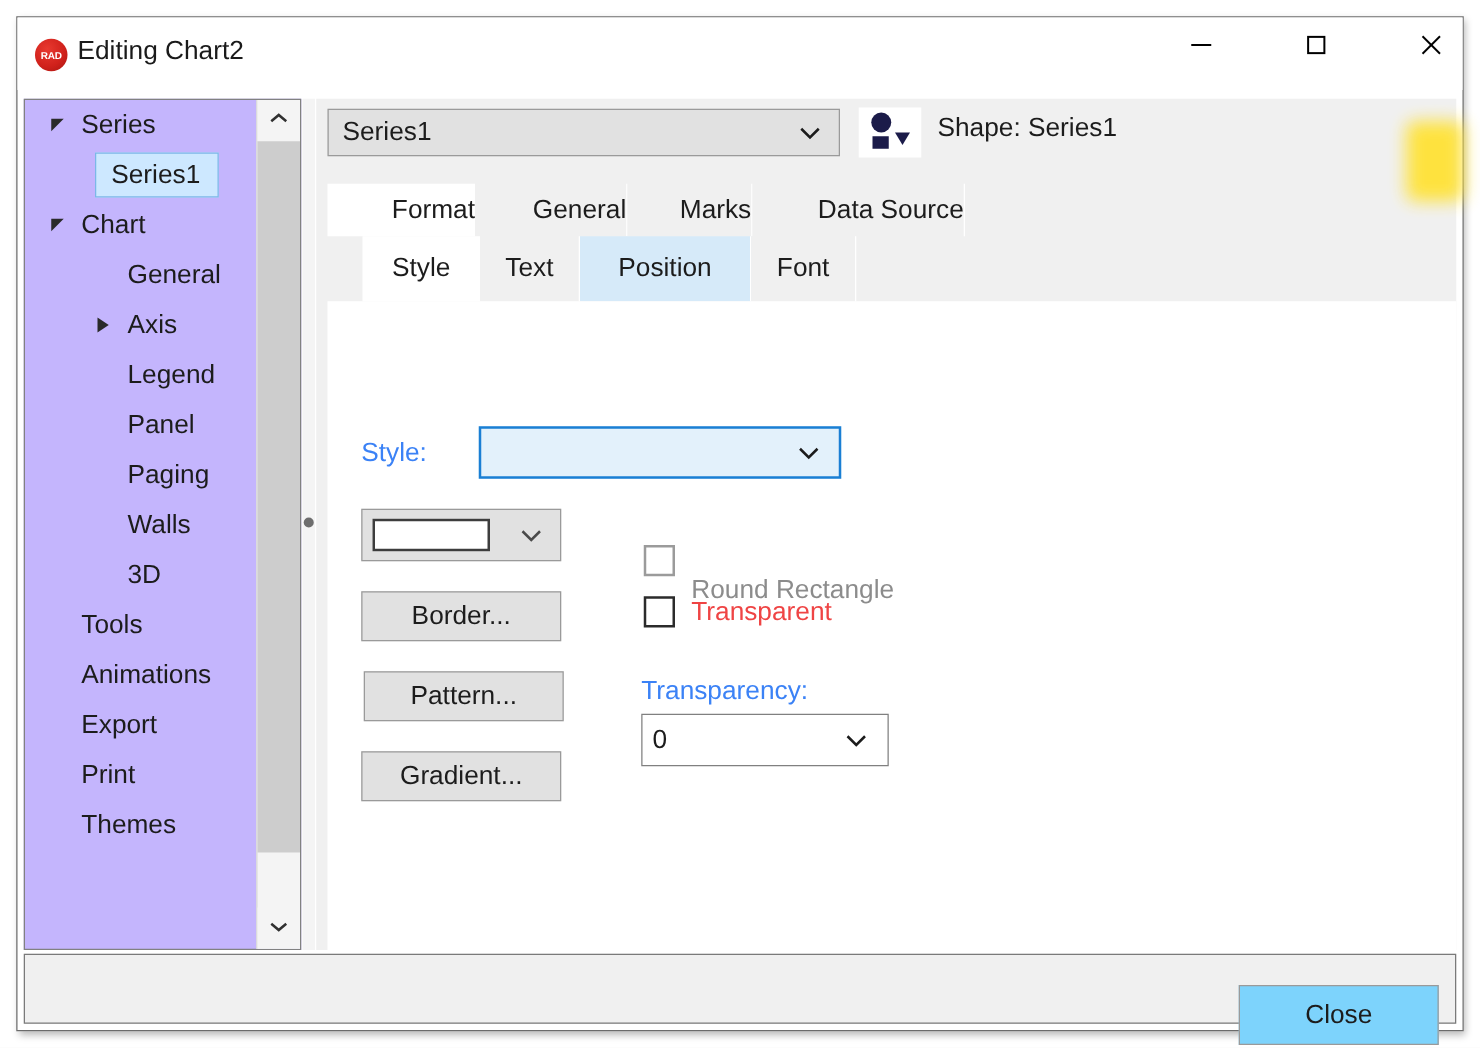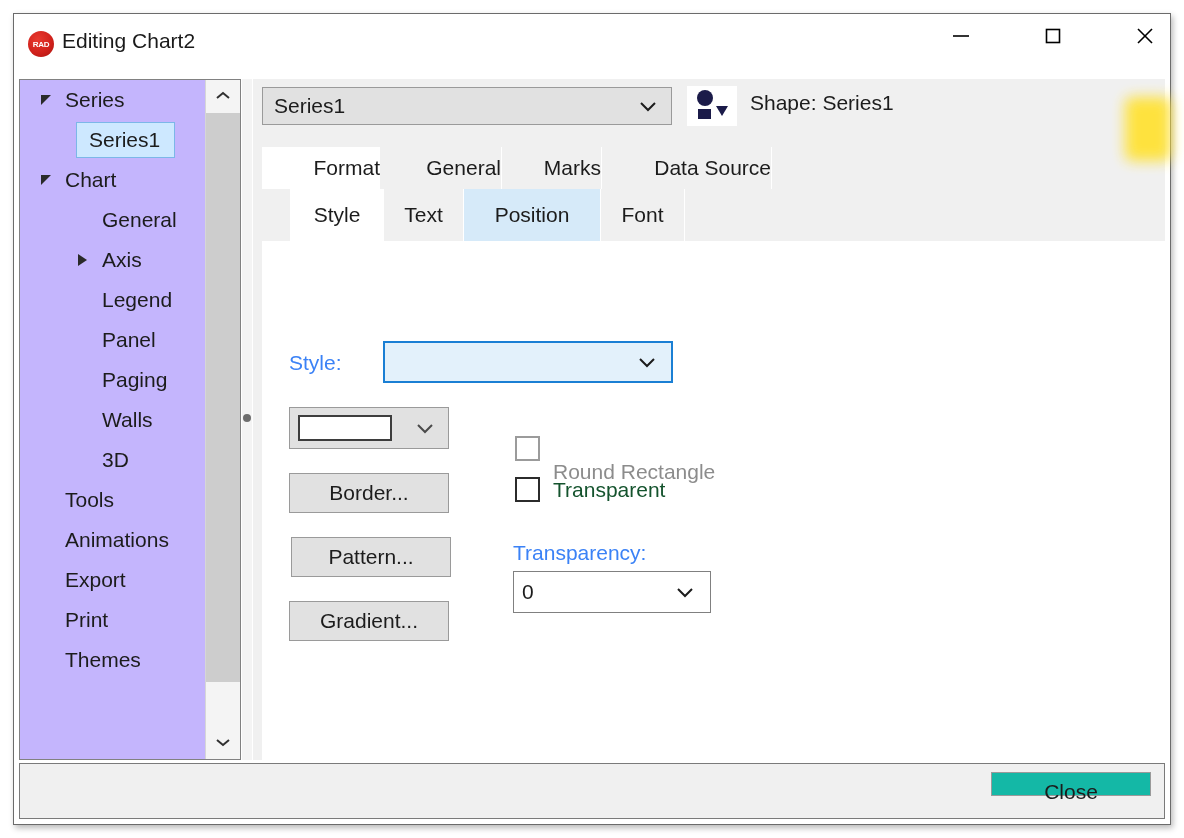--- a/index.html
+++ b/index.html
@@ -400,21 +400,21 @@
     box-sizing: border-box;
     background: #ffffff;
     flex: 0 0 auto;
   }
   .check-box.enabled { border: 2px solid #2b2b2b; }
   .check-box.disabled { border: 2px solid #9b9b9b; }
   .check-text {
     margin-left: 13px;
     font-size: 21px;
   }
-  .check-text.enabled { color: #14532d; }
+  .check-text.enabled { color: #ef4444; }
   .check-text.disabled { color: #8c8c8c; margin-top: 47px; }
 
   .chk-round { left: 253px; top: 172px; }
   .chk-transparent { left: 253px; top: 236px; }
 
   .transparency-label { left: 251px; top: 300px; }
 
   .transparency-dd {
     position: absolute;
     left: 251px;
@@ -449,24 +449,24 @@
     bottom: 5px;
     right: 5px;
     height: 56px;
     background: #f0f0f0;
     border: 1px solid #7a7a7a;
     box-sizing: border-box;
   }
   .close-btn {
     position: absolute;
     right: 13px;
-    top: 8px;
+    top: 24px;
     width: 160px;
-    height: 24px;
-    background: #14b8a6;
+    height: 48px;
+    background: #7dd3fc;
     border: 1px solid #9a9a9a;
     box-sizing: border-box;
     font-size: 21px;
     color: #1c1c1c;
     text-align: center;
     line-height: 38px;
     font-family: "Liberation Sans", sans-serif;
     padding: 0;
   }
 </style>

